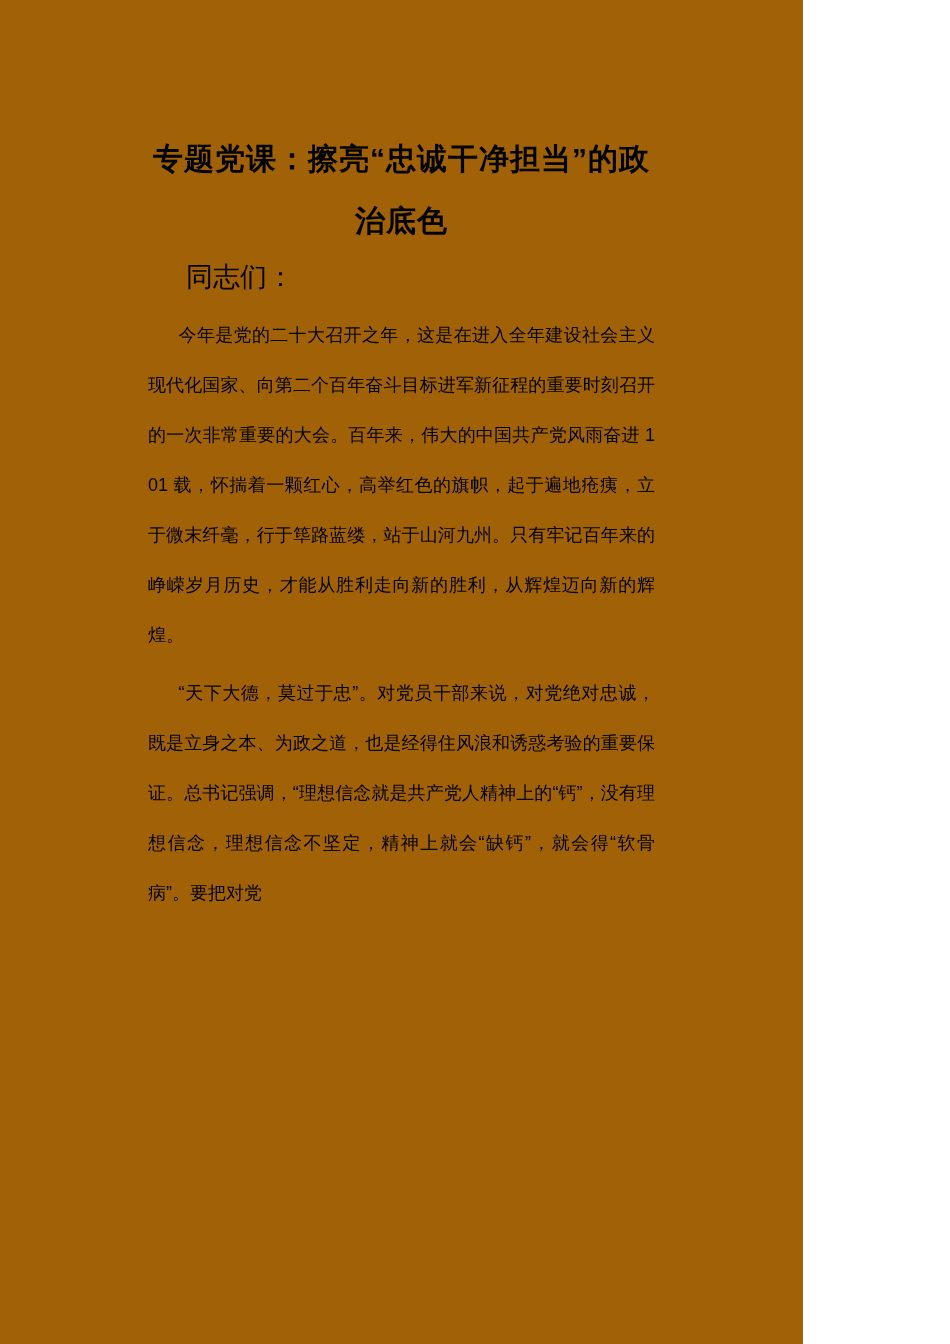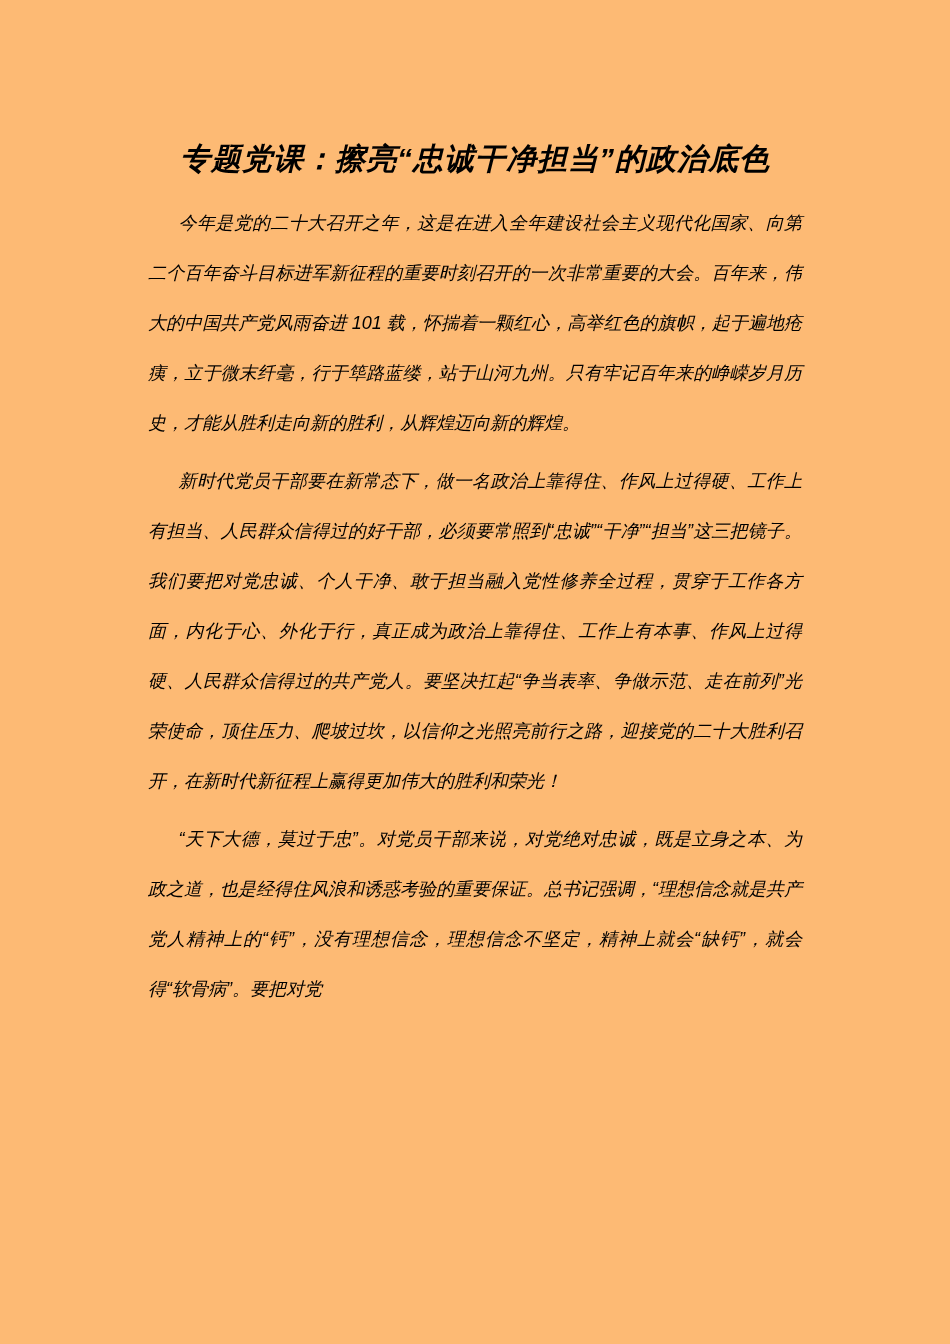--- a/index.html
+++ b/index.html
@@ -2,29 +2,28 @@
 <html><head>
 <meta charset="utf-8">
 <style>
   html, body {
     margin: 0;
     padding: 0;
     background: #ffffff;
   }
   .page {
     position: relative;
-    width: 950px;
+    width: 803px;
     height: 1344px;
     box-sizing: border-box;
-    background: #fdba74;
+    background: #a16207;
     padding: 128px 140px 0 140px;
     font-family: "Liberation Sans", "DejaVu Sans", sans-serif;
     color: #000000;
     overflow: hidden;
-    font-style: italic;
   }
   .doc-title {
     margin: 0;
     font-size: 30px;
     font-weight: bold;
     line-height: 62px;
     text-align: center;
     letter-spacing: 1px;
   }
   .salutation {
@@ -51,20 +50,20 @@
     text-indent: 1.6em;
     letter-spacing: 0.5px;
   }
 </style>
 </head>
 <body>
 
 <div class="page">
   <h1 class="doc-title">专题党课：擦亮“忠诚干净担当”的政治底色</h1>
 
+  <p class="salutation">同志们：</p>
 
   <p class="para">今年是党的二十大召开之年，这是在进入全年建设社会主义现代化国家、向第二个百年奋斗目标进军新征程的重要时刻召开的一次非常重要的大会。百年来，伟大的中国共产党风雨奋进 101 载，怀揣着一颗红心，高举红色的旗帜，起于遍地疮痍，立于微末纤毫，行于筚路蓝缕，站于山河九州。只有牢记百年来的峥嵘岁月历史，才能从胜利走向新的胜利，从辉煌迈向新的辉煌。</p>
 
-  <p class="para">新时代党员干部要在新常态下，做一名政治上靠得住、作风上过得硬、工作上有担当、人民群众信得过的好干部，必须要常照到“忠诚”“干净”“担当”这三把镜子。我们要把对党忠诚、个人干净、敢于担当融入党性修养全过程，贯穿于工作各方面，内化于心、外化于行，真正成为政治上靠得住、工作上有本事、作风上过得硬、人民群众信得过的共产党人。要坚决扛起“争当表率、争做示范、走在前列”光荣使命，顶住压力、爬坡过坎，以信仰之光照亮前行之路，迎接党的二十大胜利召开，在新时代新征程上赢得更加伟大的胜利和荣光！</p>
 
 
   <p class="para">“天下大德，莫过于忠”。对党员干部来说，对党绝对忠诚，既是立身之本、为政之道，也是经得住风浪和诱惑考验的重要保证。总书记强调，“理想信念就是共产党人精神上的“钙”，没有理想信念，理想信念不坚定，精神上就会“缺钙”，就会得“软骨病”。要把对党</p>
 </div>
 
 </body></html>

